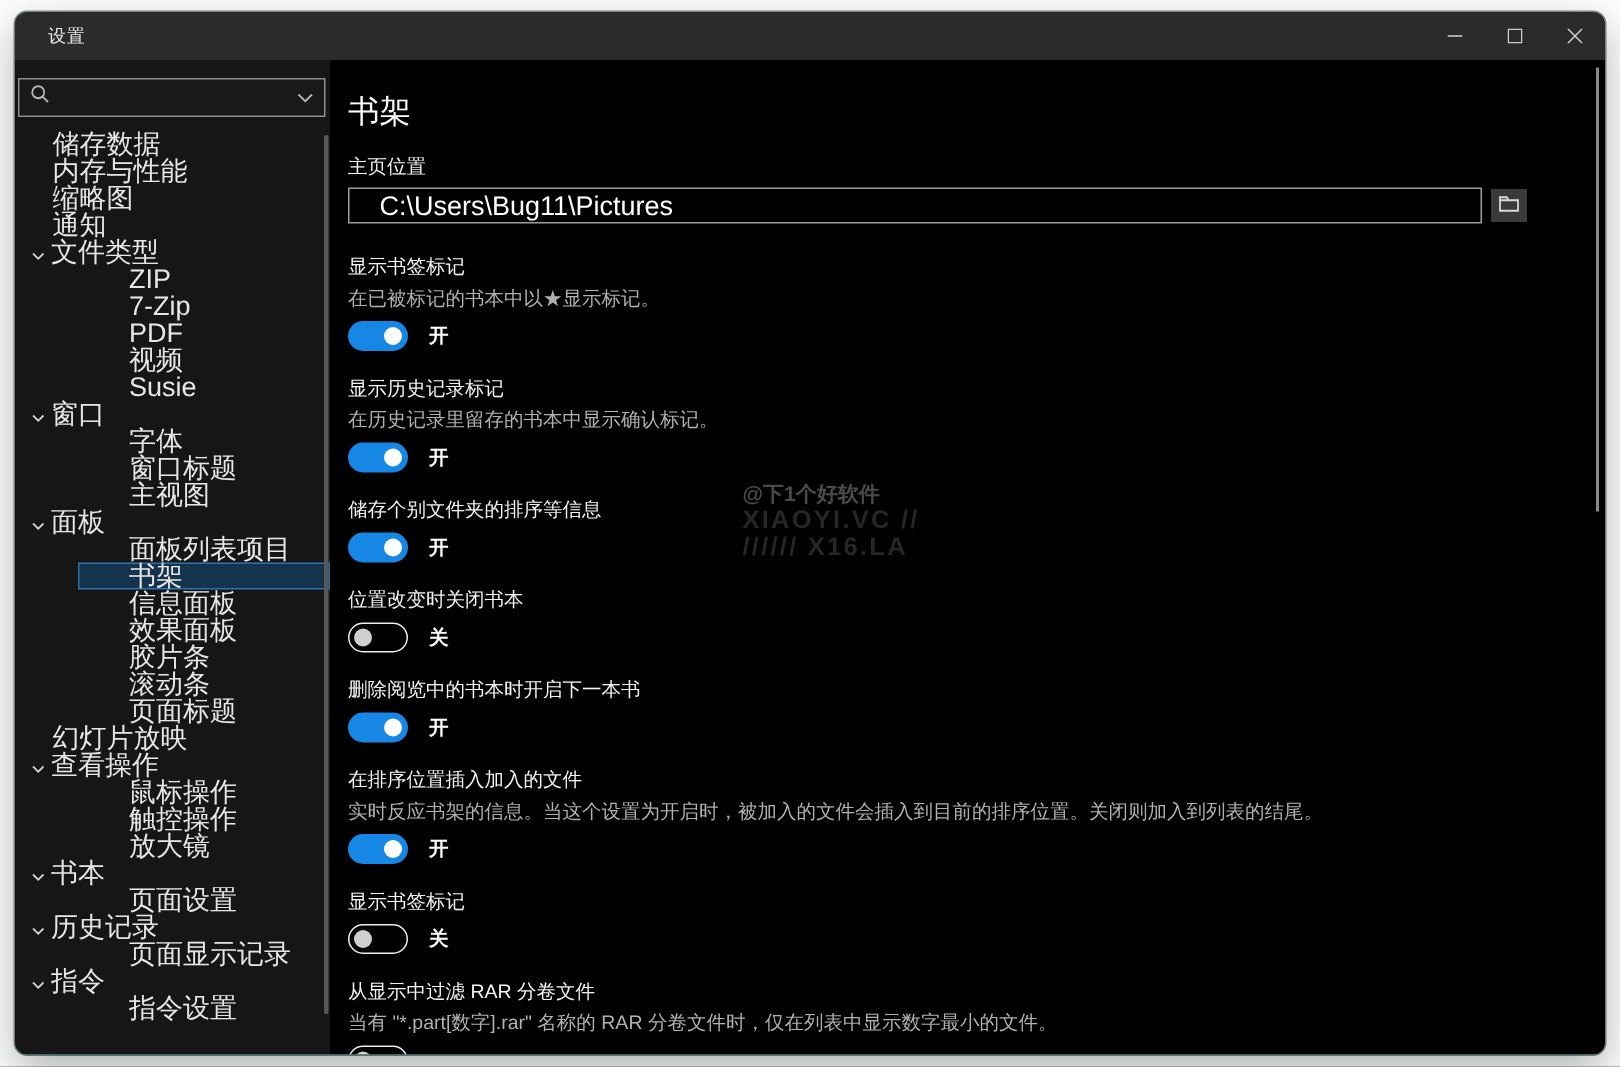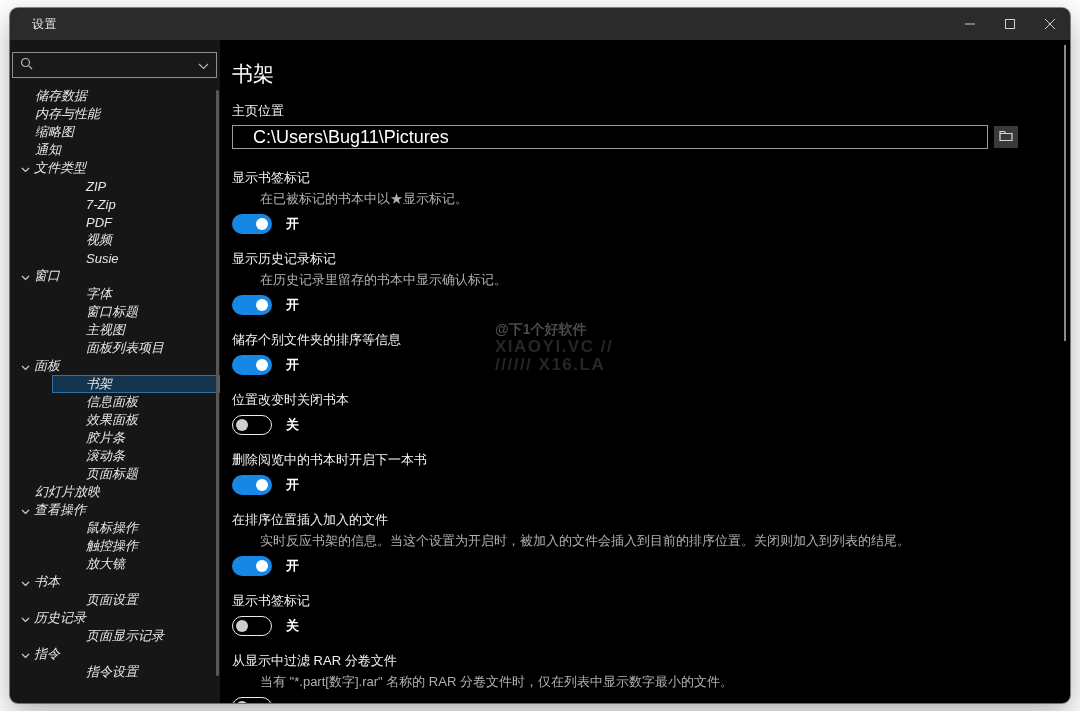--- a/index.html
+++ b/index.html
@@ -14,40 +14,40 @@
   .ctrl svg{display:block;}
   
   .wbody{display:flex;height:663px;}
   
   .sidebar{width:210px;background:#161616;position:relative;flex:none;box-sizing:border-box;padding-top:6px;}
   .searchbox{margin:6px 3px 9px 2px;height:24px;border:1px solid #8f8f8f;background:#191919;
     display:flex;align-items:center;padding:0 7px;}
   .searchbox input{flex:1;background:transparent;border:none;outline:none;color:#eee;font-size:12px;min-width:0;}
   .mag{color:#b5b5b5;margin-right:6px;flex:none;}
   .combo-chev{color:#b5b5b5;flex:none;}
-  .tree{font-size:13px;color:#e6e6e6;font-style:italic;}
+  .tree{font-size:18px;color:#e6e6e6;}
   .row{height:18px;display:flex;align-items:center;box-sizing:border-box;border:1px solid transparent;cursor:default;white-space:nowrap;}
   .row .chev{margin-left:10px;margin-right:4px;color:#cfcfcf;flex:none;}
   .row.lvl0{padding-left:24px;}
   .row.lvl1{padding-left:33px;margin-left:42px;}
   .row.selected{background:#14334d;border-color:#2e6fa5;}
   .sb-scroll{position:absolute;right:1px;top:50px;width:3px;height:586px;background:#575757;border-radius:2px;}
   
   .main{flex:1;background:#000;position:relative;color:#fff;font-size:13px;
     box-sizing:border-box;padding:16px 52px 0 12px;overflow:hidden;}
   .page-title{font-size:21px;font-weight:400;color:#fff;margin:4px 0 14px;}
   .field-label{color:#f2f2f2;font-weight:500;margin-bottom:5px;}
   .path-row{display:flex;align-items:center;gap:6px;margin-bottom:20px;}
   .path-input{flex:1;height:20px;background:#000;border:1px solid #9e9e9e;color:#fff;
     font-size:18px;padding:1px 20px;font-family:"Liberation Sans",sans-serif;outline:none;}
   .browse-btn{width:24px;height:22px;background:#3a3a3a;border:none;display:flex;align-items:center;
     justify-content:center;color:#d8d8d8;padding:0;cursor:default;flex:none;}
   .section{margin-bottom:16px;}
   .sec-label{color:#f2f2f2;font-weight:500;line-height:18px;}
-  .sec-desc{color:#b0b0b0;line-height:18px;margin-top:3px;margin-left:28px;}
+  .sec-desc{color:#b0b0b0;line-height:18px;margin-top:3px;}
   .toggle-row{display:flex;align-items:center;gap:14px;margin-top:6px;height:20px;}
   .toggle{width:40px;height:20px;border-radius:10px;position:relative;box-sizing:border-box;flex:none;}
   .toggle.on{background:#1787e5;}
   .toggle.on .knob{position:absolute;right:4px;top:4px;width:12px;height:12px;border-radius:50%;background:#fff;}
   .toggle.off{background:transparent;border:1.5px solid #ececec;}
   .toggle.off .knob{position:absolute;left:3px;top:2.5px;width:12px;height:12px;border-radius:50%;background:#cfcfcf;}
   .state-label{font-weight:600;color:#fff;}
   .main-scroll{position:absolute;right:4px;top:5px;width:2px;height:296px;background:#8a8a8a;}
   .watermark{position:absolute;left:275px;top:280px;pointer-events:none;line-height:18px;}
   .wm1{color:#4a4a4a;font-weight:700;font-size:14px;}
@@ -142,30 +142,30 @@
   </div>
           <div class="row lvl1">
     <span class="lbl">字体</span>
   </div>
           <div class="row lvl1">
     <span class="lbl">窗口标题</span>
   </div>
           <div class="row lvl1">
     <span class="lbl">主视图</span>
   </div>
+          <div class="row group">
+    <span class="chev">
+      <svg width="9" height="6" viewBox="0 0 9 6">
+                <path d="M1 1 L4.5 4.5 L8 1" fill="none" stroke="currentColor" stroke-width="1.2"></path>
+              </svg>
+    </span>
+    <span class="lbl">面板</span>
+  </div>
           <div class="row lvl1">
     <span class="lbl">面板列表项目</span>
-  </div>
-          <div class="row group">
-    <span class="chev">
-      <svg width="9" height="6" viewBox="0 0 9 6">
-                <path d="M1 1 L4.5 4.5 L8 1" fill="none" stroke="currentColor" stroke-width="1.2"></path>
-              </svg>
-    </span>
-    <span class="lbl">面板</span>
   </div>
           <div class="row lvl1 selected">
     <span class="lbl">书架</span>
   </div>
           <div class="row lvl1">
     <span class="lbl">信息面板</span>
   </div>
           <div class="row lvl1">
     <span class="lbl">效果面板</span>
   </div>

